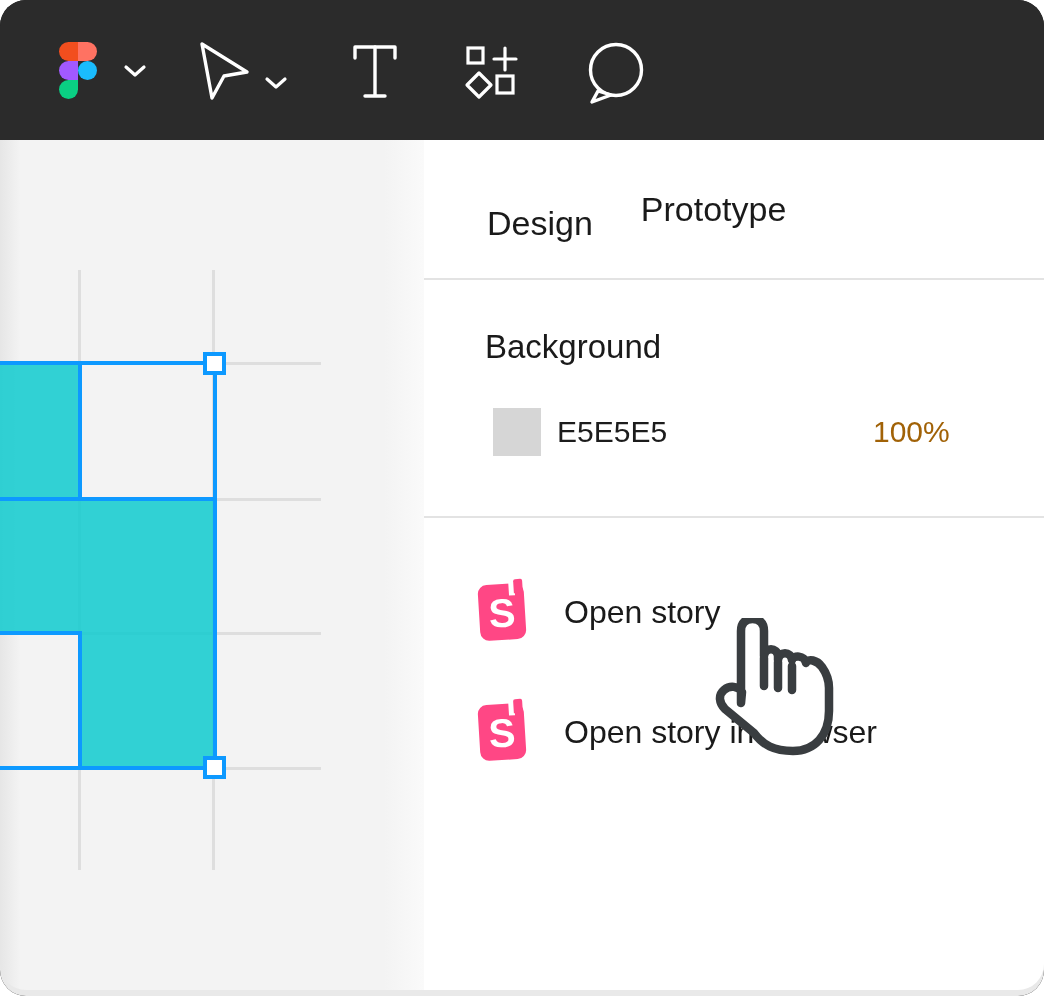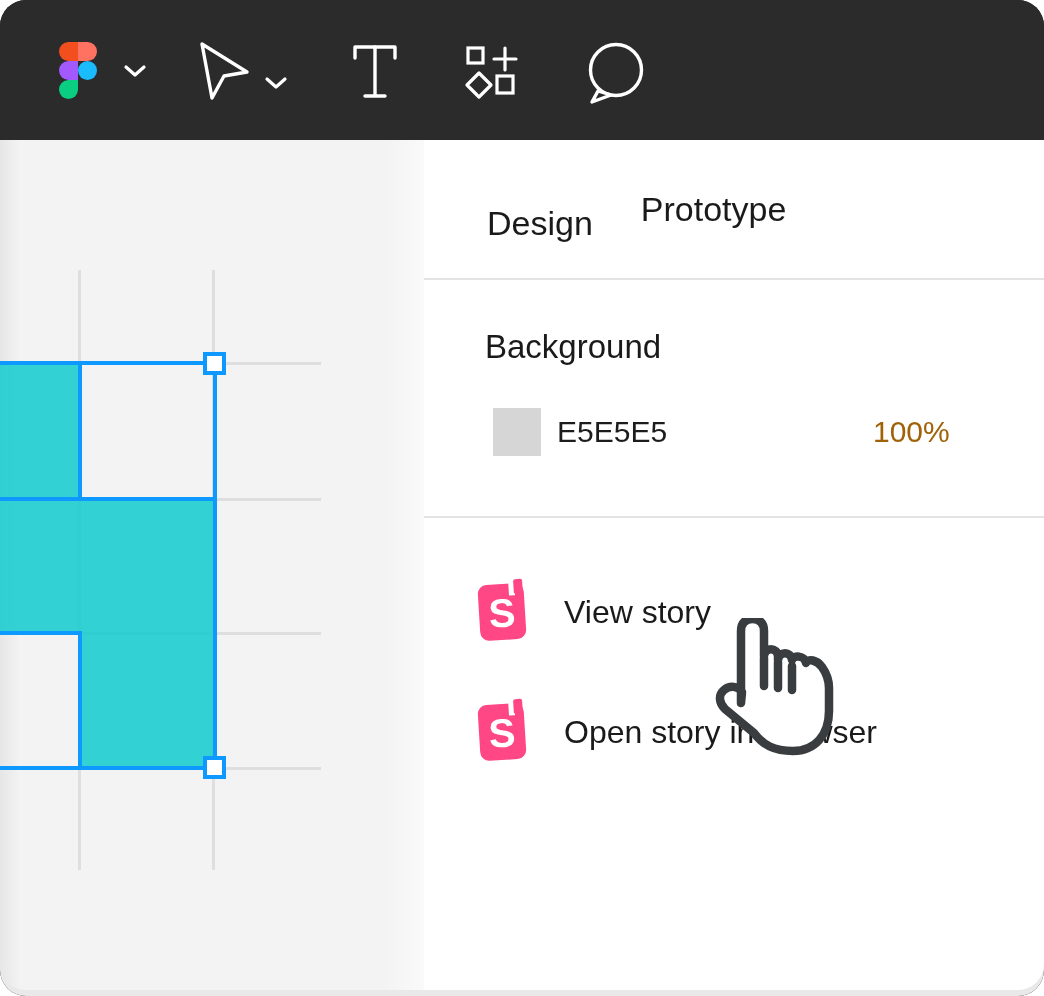--- a/index.html
+++ b/index.html
@@ -152,21 +152,21 @@
       </div>
 
       <div class="divider d2"></div>
 
       <div class="story-row sr1">
         <span class="sb-icon">
           <span class="sglyph">S</span>
           <span class="sb-slit"></span>
           <span class="sb-tab"></span>
         </span>
-        <span class="story-label">View story</span>
+        <span class="story-label">Open story</span>
       </div>
 
       <div class="story-row sr2">
         <span class="sb-icon">
           <span class="sglyph">S</span>
           <span class="sb-slit"></span>
           <span class="sb-tab"></span>
         </span>
         <span class="story-label">Open story in browser</span>
       </div>

